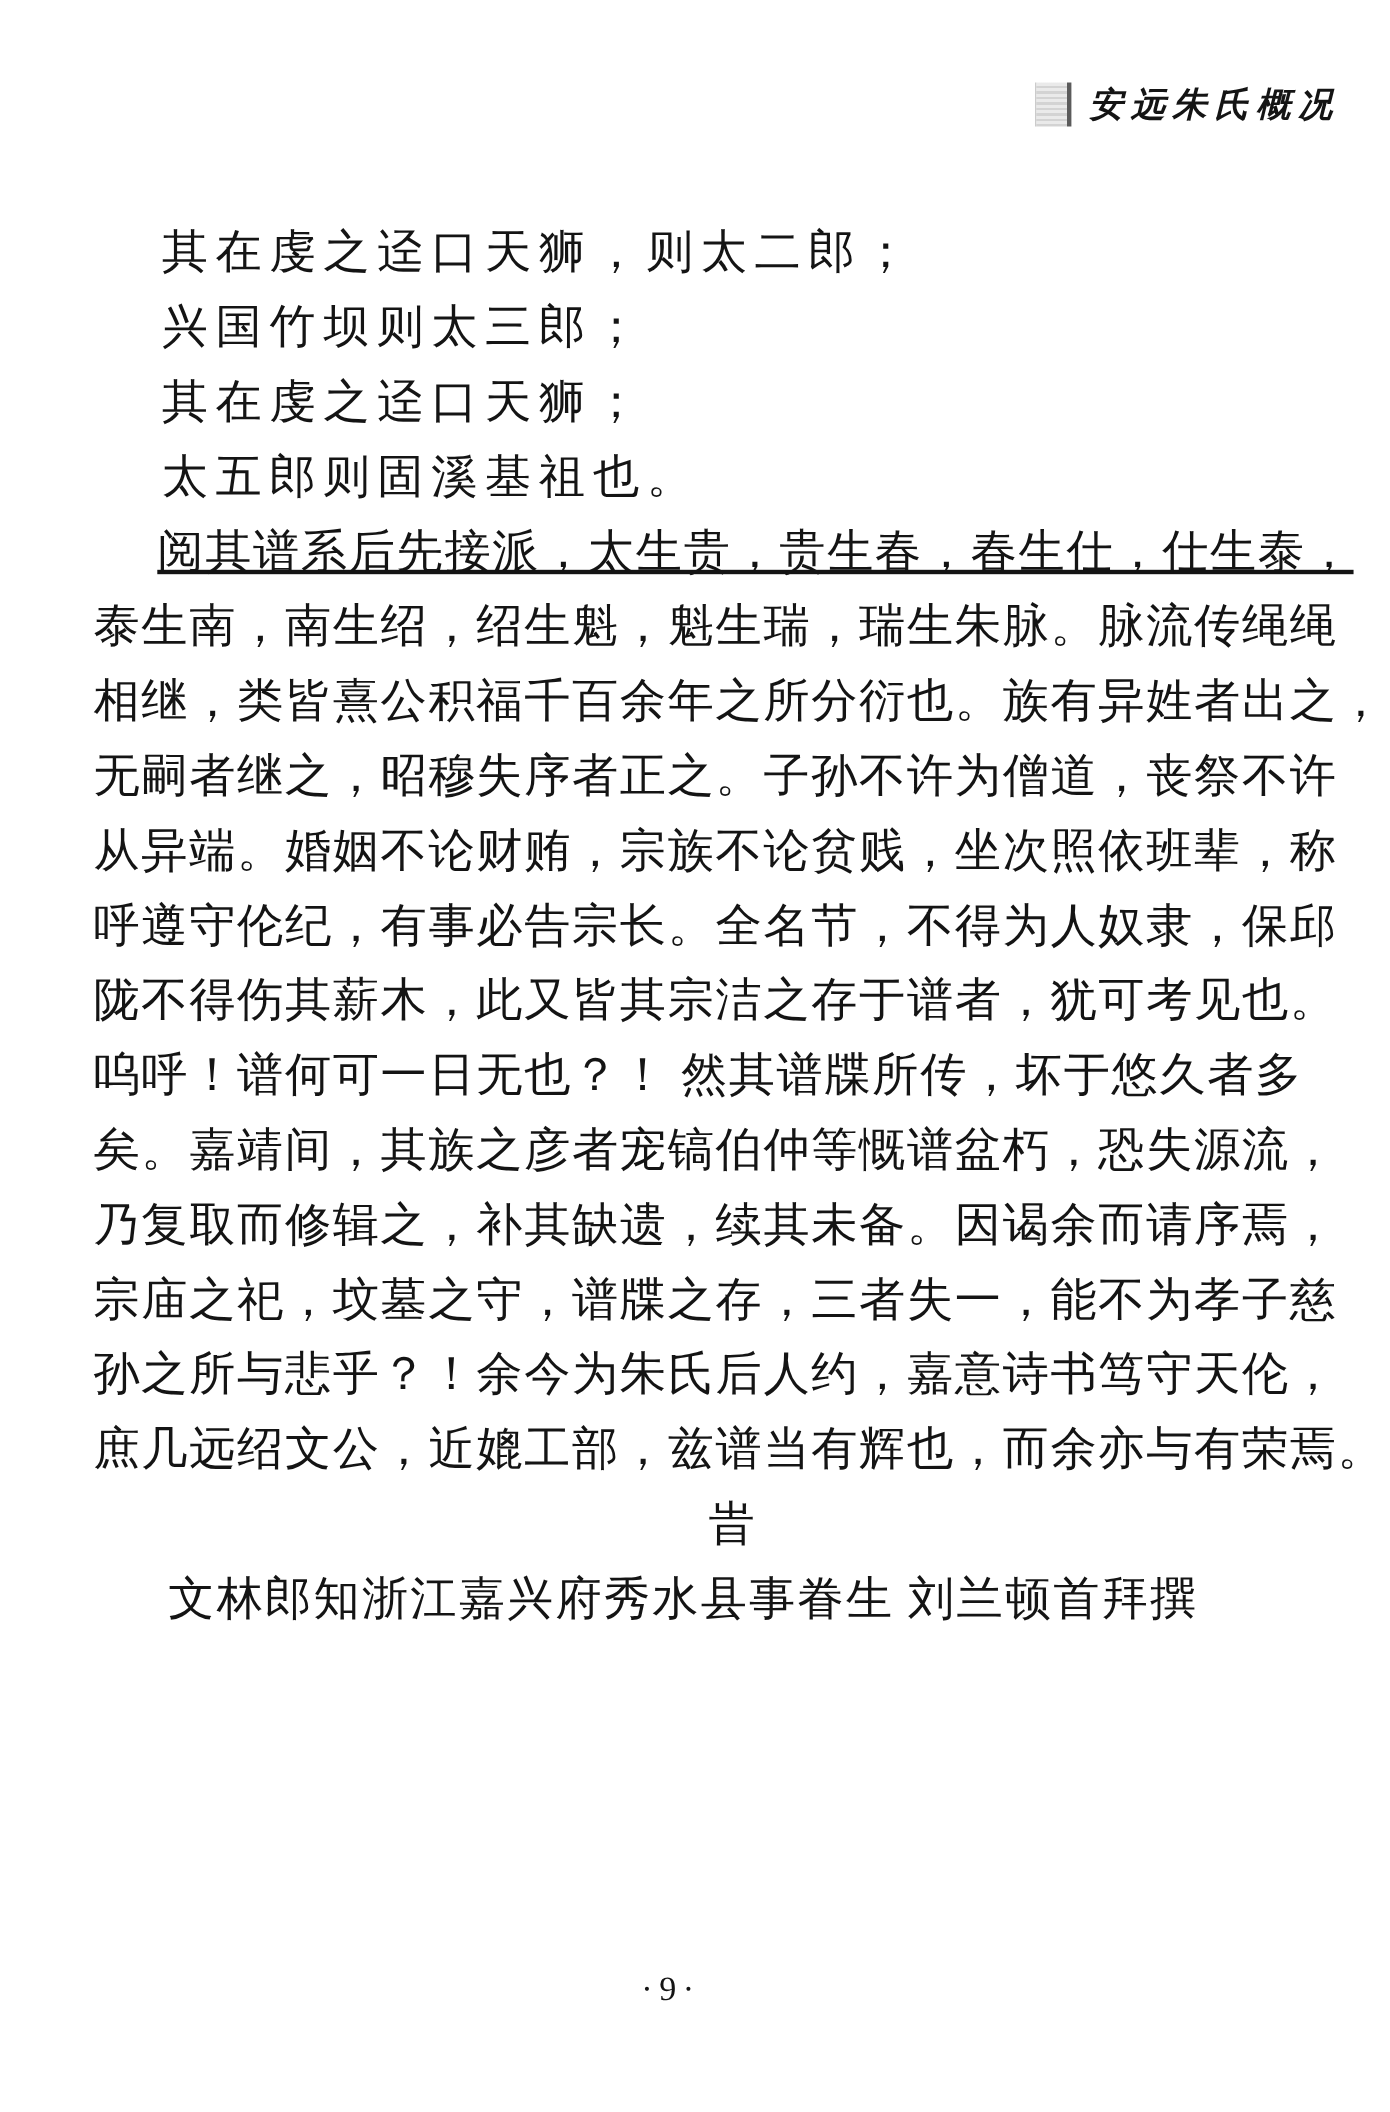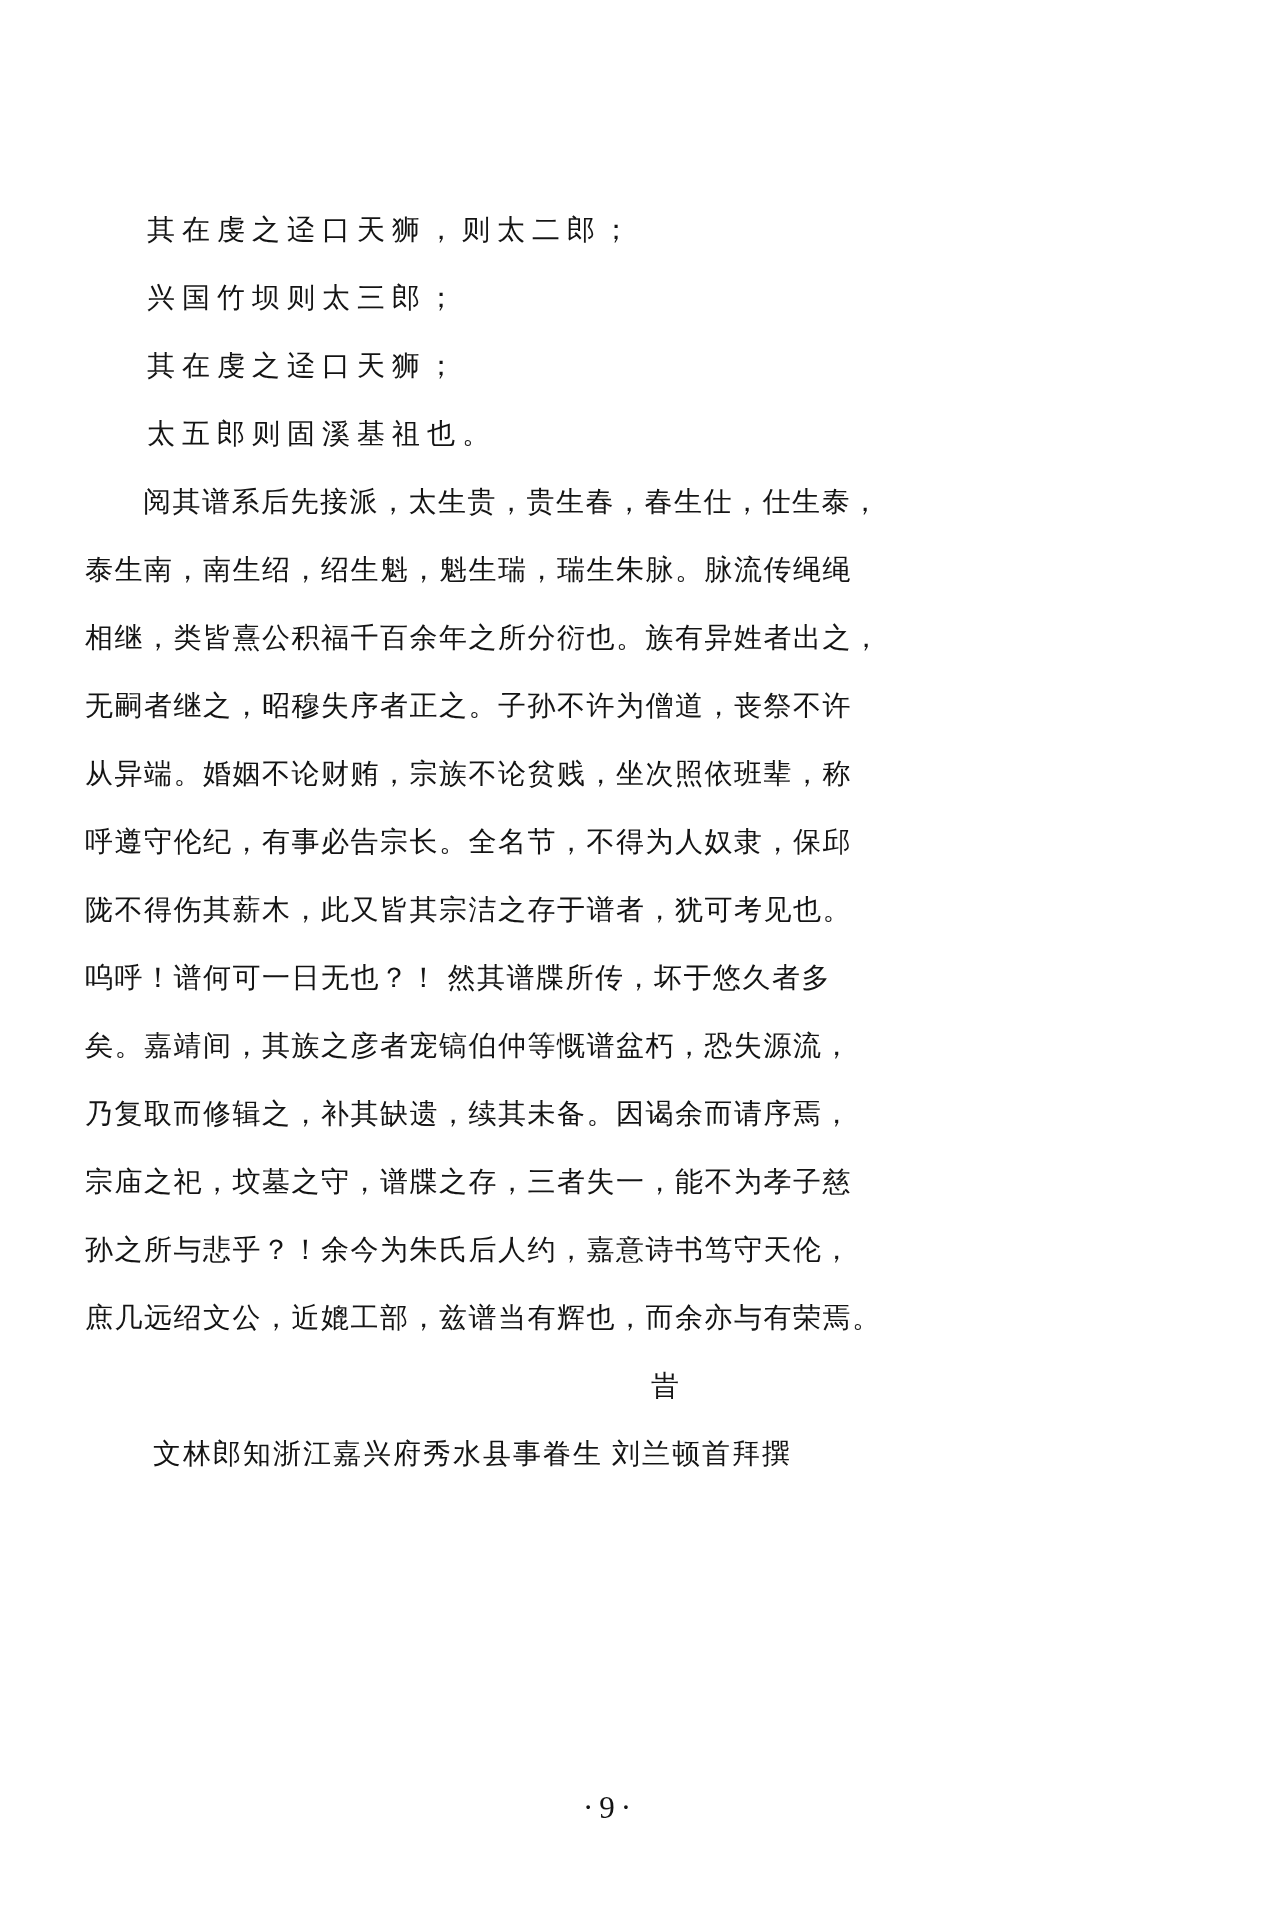--- a/index.html
+++ b/index.html
@@ -39,36 +39,37 @@
     letter-spacing: 7px;
     white-space: nowrap;
   }
 
   
   .content {
     position: absolute;
     left: 85px;
     top: 196px;
     width: 1100px;
-    font-size: 28px;
+    font-size: 42px;
   }
   .content .line {
     height: 68px;
     line-height: 68px;
     white-space: nowrap;
   }
   .opening .line {
     margin-left: 62px;
     letter-spacing: 7px;
   }
   .para .line {
     letter-spacing: 1.5px;
   }
   .para .line:first-child {
     text-indent: 58px;
+    text-decoration: underline;
   }
 
   
   .closing { margin-top: 0; }
   .shi-line {
     height: 68px; line-height: 68px;
     text-align: center;
     padding-left: 60px;
     letter-spacing: 0;
   }
@@ -94,20 +95,24 @@
     text-align: center;
     font-size: 31px;
     letter-spacing: 6px;
   }
 </style>
 </head>
 <body>
 
 <div class="page">
 
+  <div class="running-head">
+    <span class="ornament"></span>
+    <span class="running-title">安远朱氏概况</span>
+  </div>
 
   <div class="content">
 
     <div class="opening">
         <div class="line">其在虔之迳口天狮，则太二郎；</div>
         <div class="line">兴国竹坝则太三郎；</div>
         <div class="line">其在虔之迳口天狮；</div>
         <div class="line">太五郎则固溪基祖也。</div>
       </div>
 

